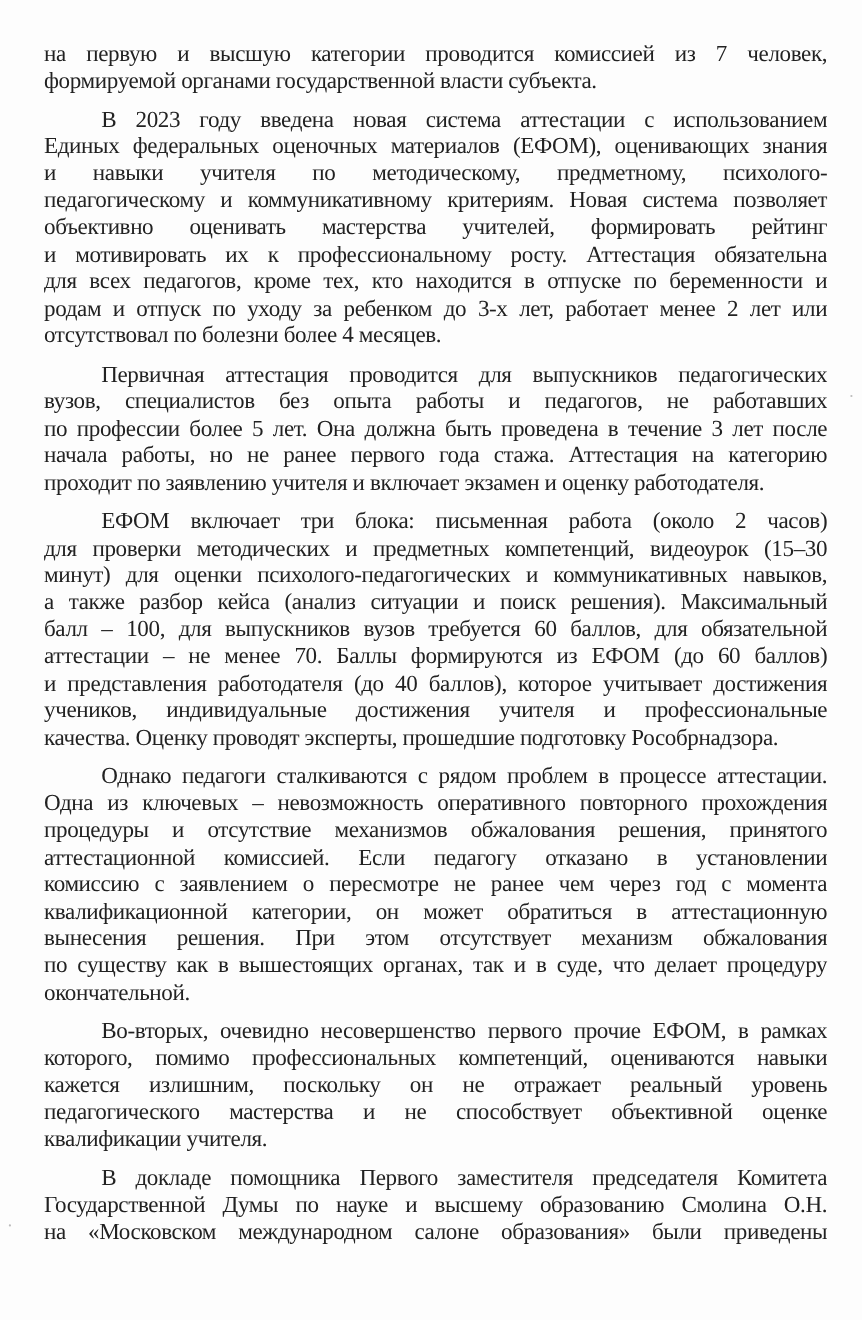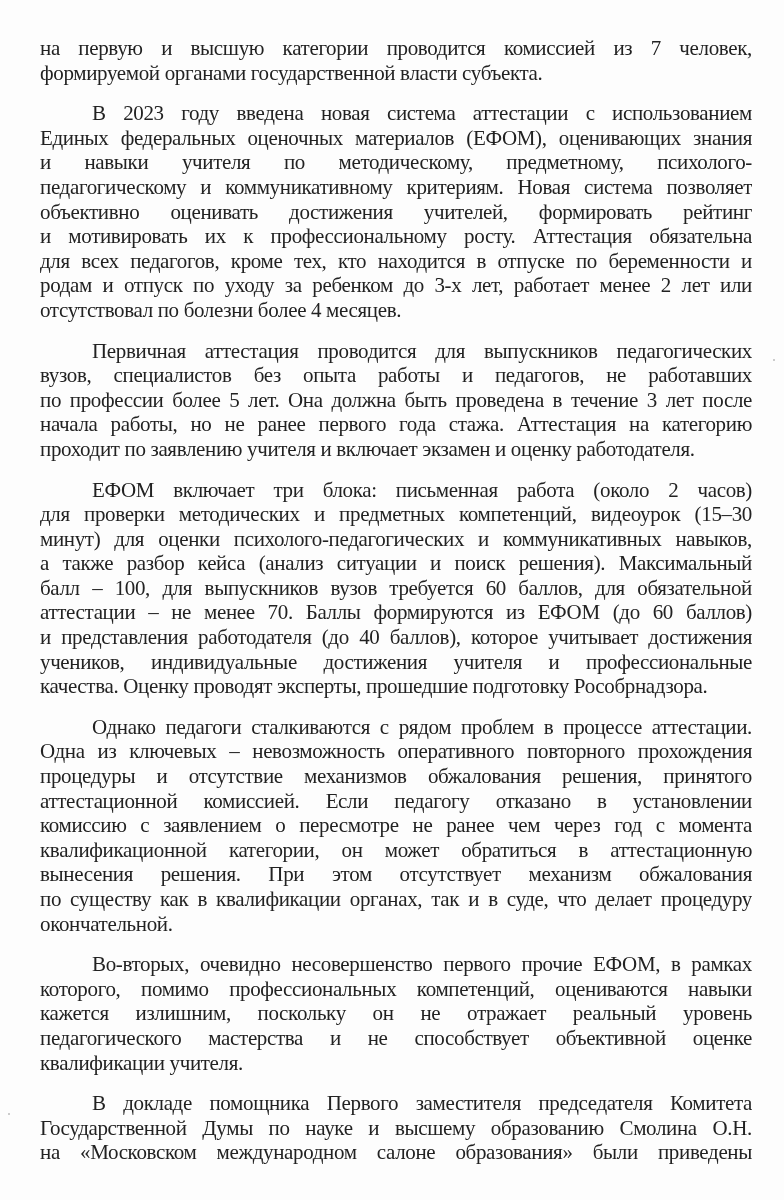--- a/index.html
+++ b/index.html
@@ -14,38 +14,38 @@
     font-size:21px; color:#222;
     letter-spacing:-0.35px;
   }
   .para { margin:0 0 10.5px 0; }
   .line {
     display:block; height:24.6px; line-height:24.6px;
     white-space:nowrap; text-align:justify; text-align-last:justify;
     overflow:hidden;
   }
   .line.last { text-align-last:left; }
-  .line.indent { padding-left:52px;margin-top:16px; }
+  .line.indent { padding-left:52px; }
   .speck { position:absolute; width:2px; height:2px; background:#bbb; border-radius:1px; }
 </style>
 </head>
 <body>
 
 <div class="page">
   <div class="text-block" id="text-block">
       <p class="para">
         <span class="line">на первую и высшую категории проводится комиссией из 7 человек,</span>
         <span class="line last">формируемой органами государственной власти субъекта.</span>
       </p>
       <p class="para">
         <span class="line indent">В 2023 году введена новая система аттестации с использованием</span>
         <span class="line">Единых федеральных оценочных материалов (ЕФОМ), оценивающих знания</span>
         <span class="line">и навыки учителя по методическому, предметному, психолого-</span>
         <span class="line">педагогическому и коммуникативному критериям. Новая система позволяет</span>
-        <span class="line">объективно оценивать достижения учителей, формировать рейтинг</span>
+        <span class="line">объективно оценивать мастерства учителей, формировать рейтинг</span>
         <span class="line">и мотивировать их к профессиональному росту. Аттестация обязательна</span>
         <span class="line">для всех педагогов, кроме тех, кто находится в отпуске по беременности и</span>
         <span class="line">родам и отпуск по уходу за ребенком до 3-х лет, работает менее 2 лет или</span>
         <span class="line last">отсутствовал по болезни более 4 месяцев.</span>
       </p>
       <p class="para">
         <span class="line indent">Первичная аттестация проводится для выпускников педагогических</span>
         <span class="line">вузов, специалистов без опыта работы и педагогов, не работавших</span>
         <span class="line">по профессии более 5 лет. Она должна быть проведена в течение 3 лет после</span>
         <span class="line">начала работы, но не ранее первого года стажа. Аттестация на категорию</span>
@@ -63,21 +63,21 @@
         <span class="line last">качества. Оценку проводят эксперты, прошедшие подготовку Рособрнадзора.</span>
       </p>
       <p class="para">
         <span class="line indent">Однако педагоги сталкиваются с рядом проблем в процессе аттестации.</span>
         <span class="line">Одна из ключевых – невозможность оперативного повторного прохождения</span>
         <span class="line">процедуры и отсутствие механизмов обжалования решения, принятого</span>
         <span class="line">аттестационной комиссией. Если педагогу отказано в установлении</span>
         <span class="line">комиссию с заявлением о пересмотре не ранее чем через год с момента</span>
         <span class="line">квалификационной категории, он может обратиться в аттестационную</span>
         <span class="line">вынесения решения. При этом отсутствует механизм обжалования</span>
-        <span class="line">по существу как в квалификации органах, так и в суде, что делает процедуру</span>
+        <span class="line">по существу как в вышестоящих органах, так и в суде, что делает процедуру</span>
         <span class="line last">окончательной.</span>
       </p>
       <p class="para">
         <span class="line indent">Во-вторых, очевидно несовершенство первого прочие ЕФОМ, в рамках</span>
         <span class="line">которого, помимо профессиональных компетенций, оцениваются навыки</span>
         <span class="line">кажется излишним, поскольку он не отражает реальный уровень</span>
         <span class="line">педагогического мастерства и не способствует объективной оценке</span>
         <span class="line last">квалификации учителя.</span>
       </p>
       <p class="para">

